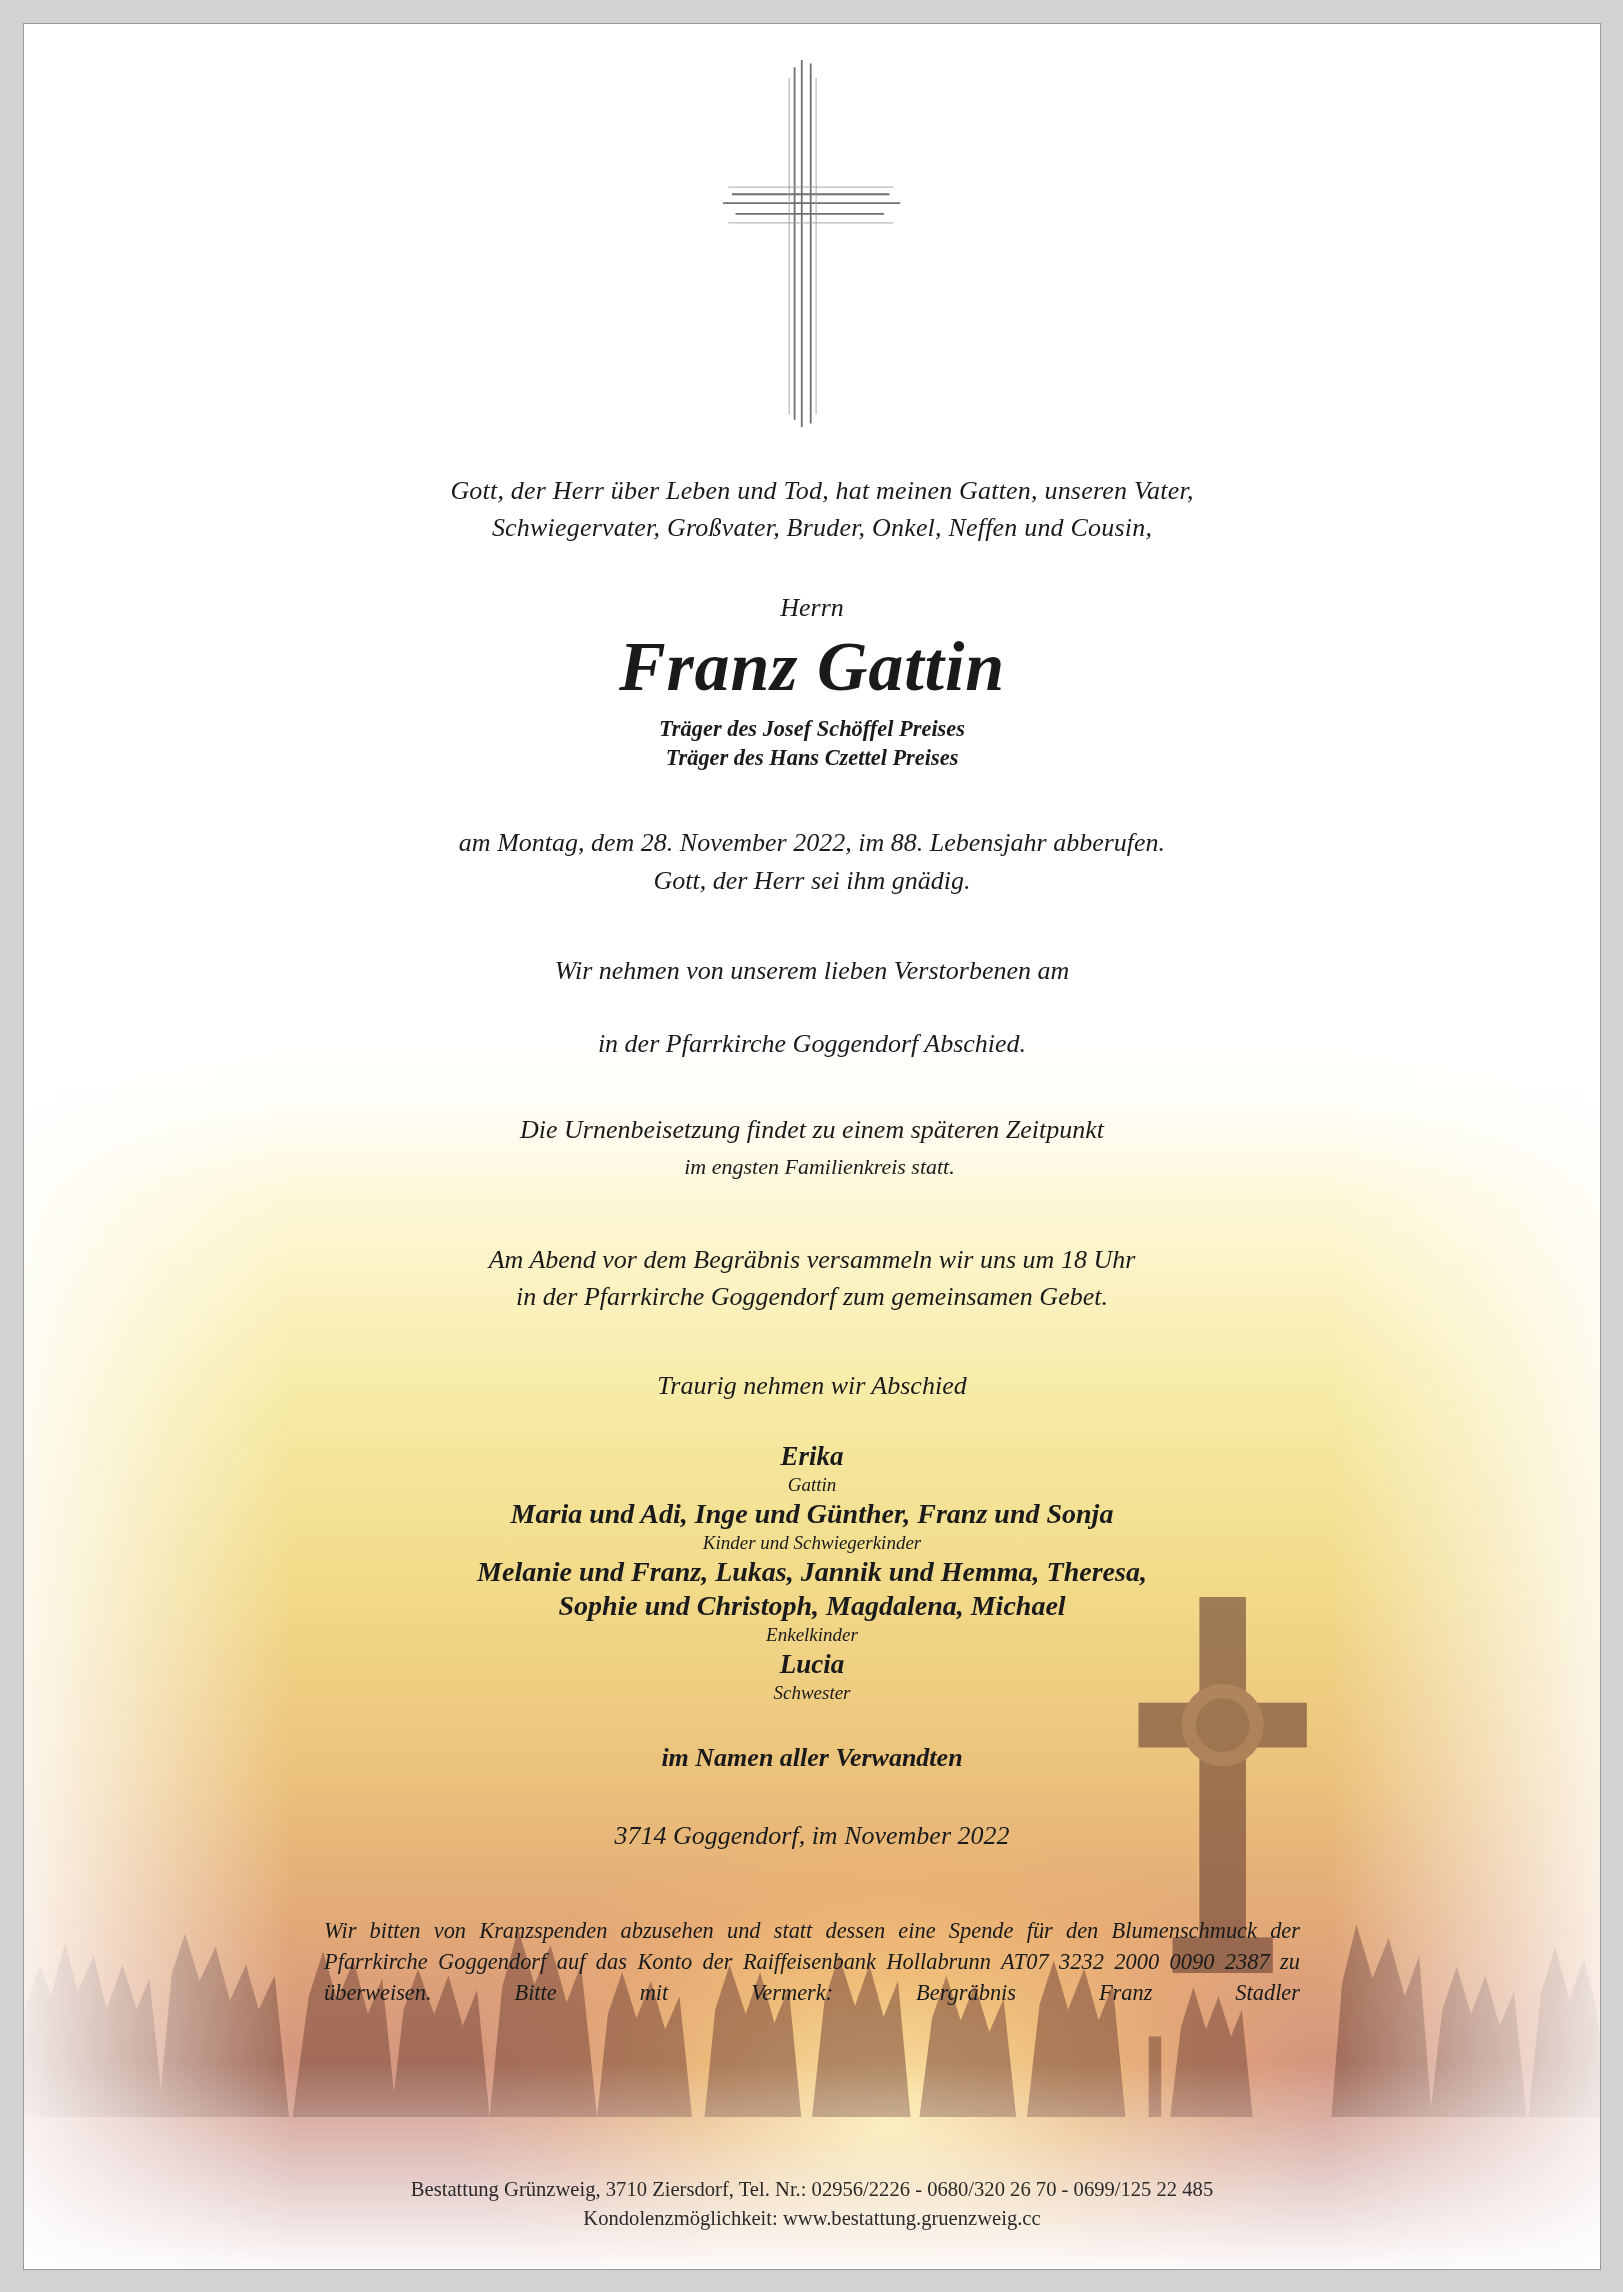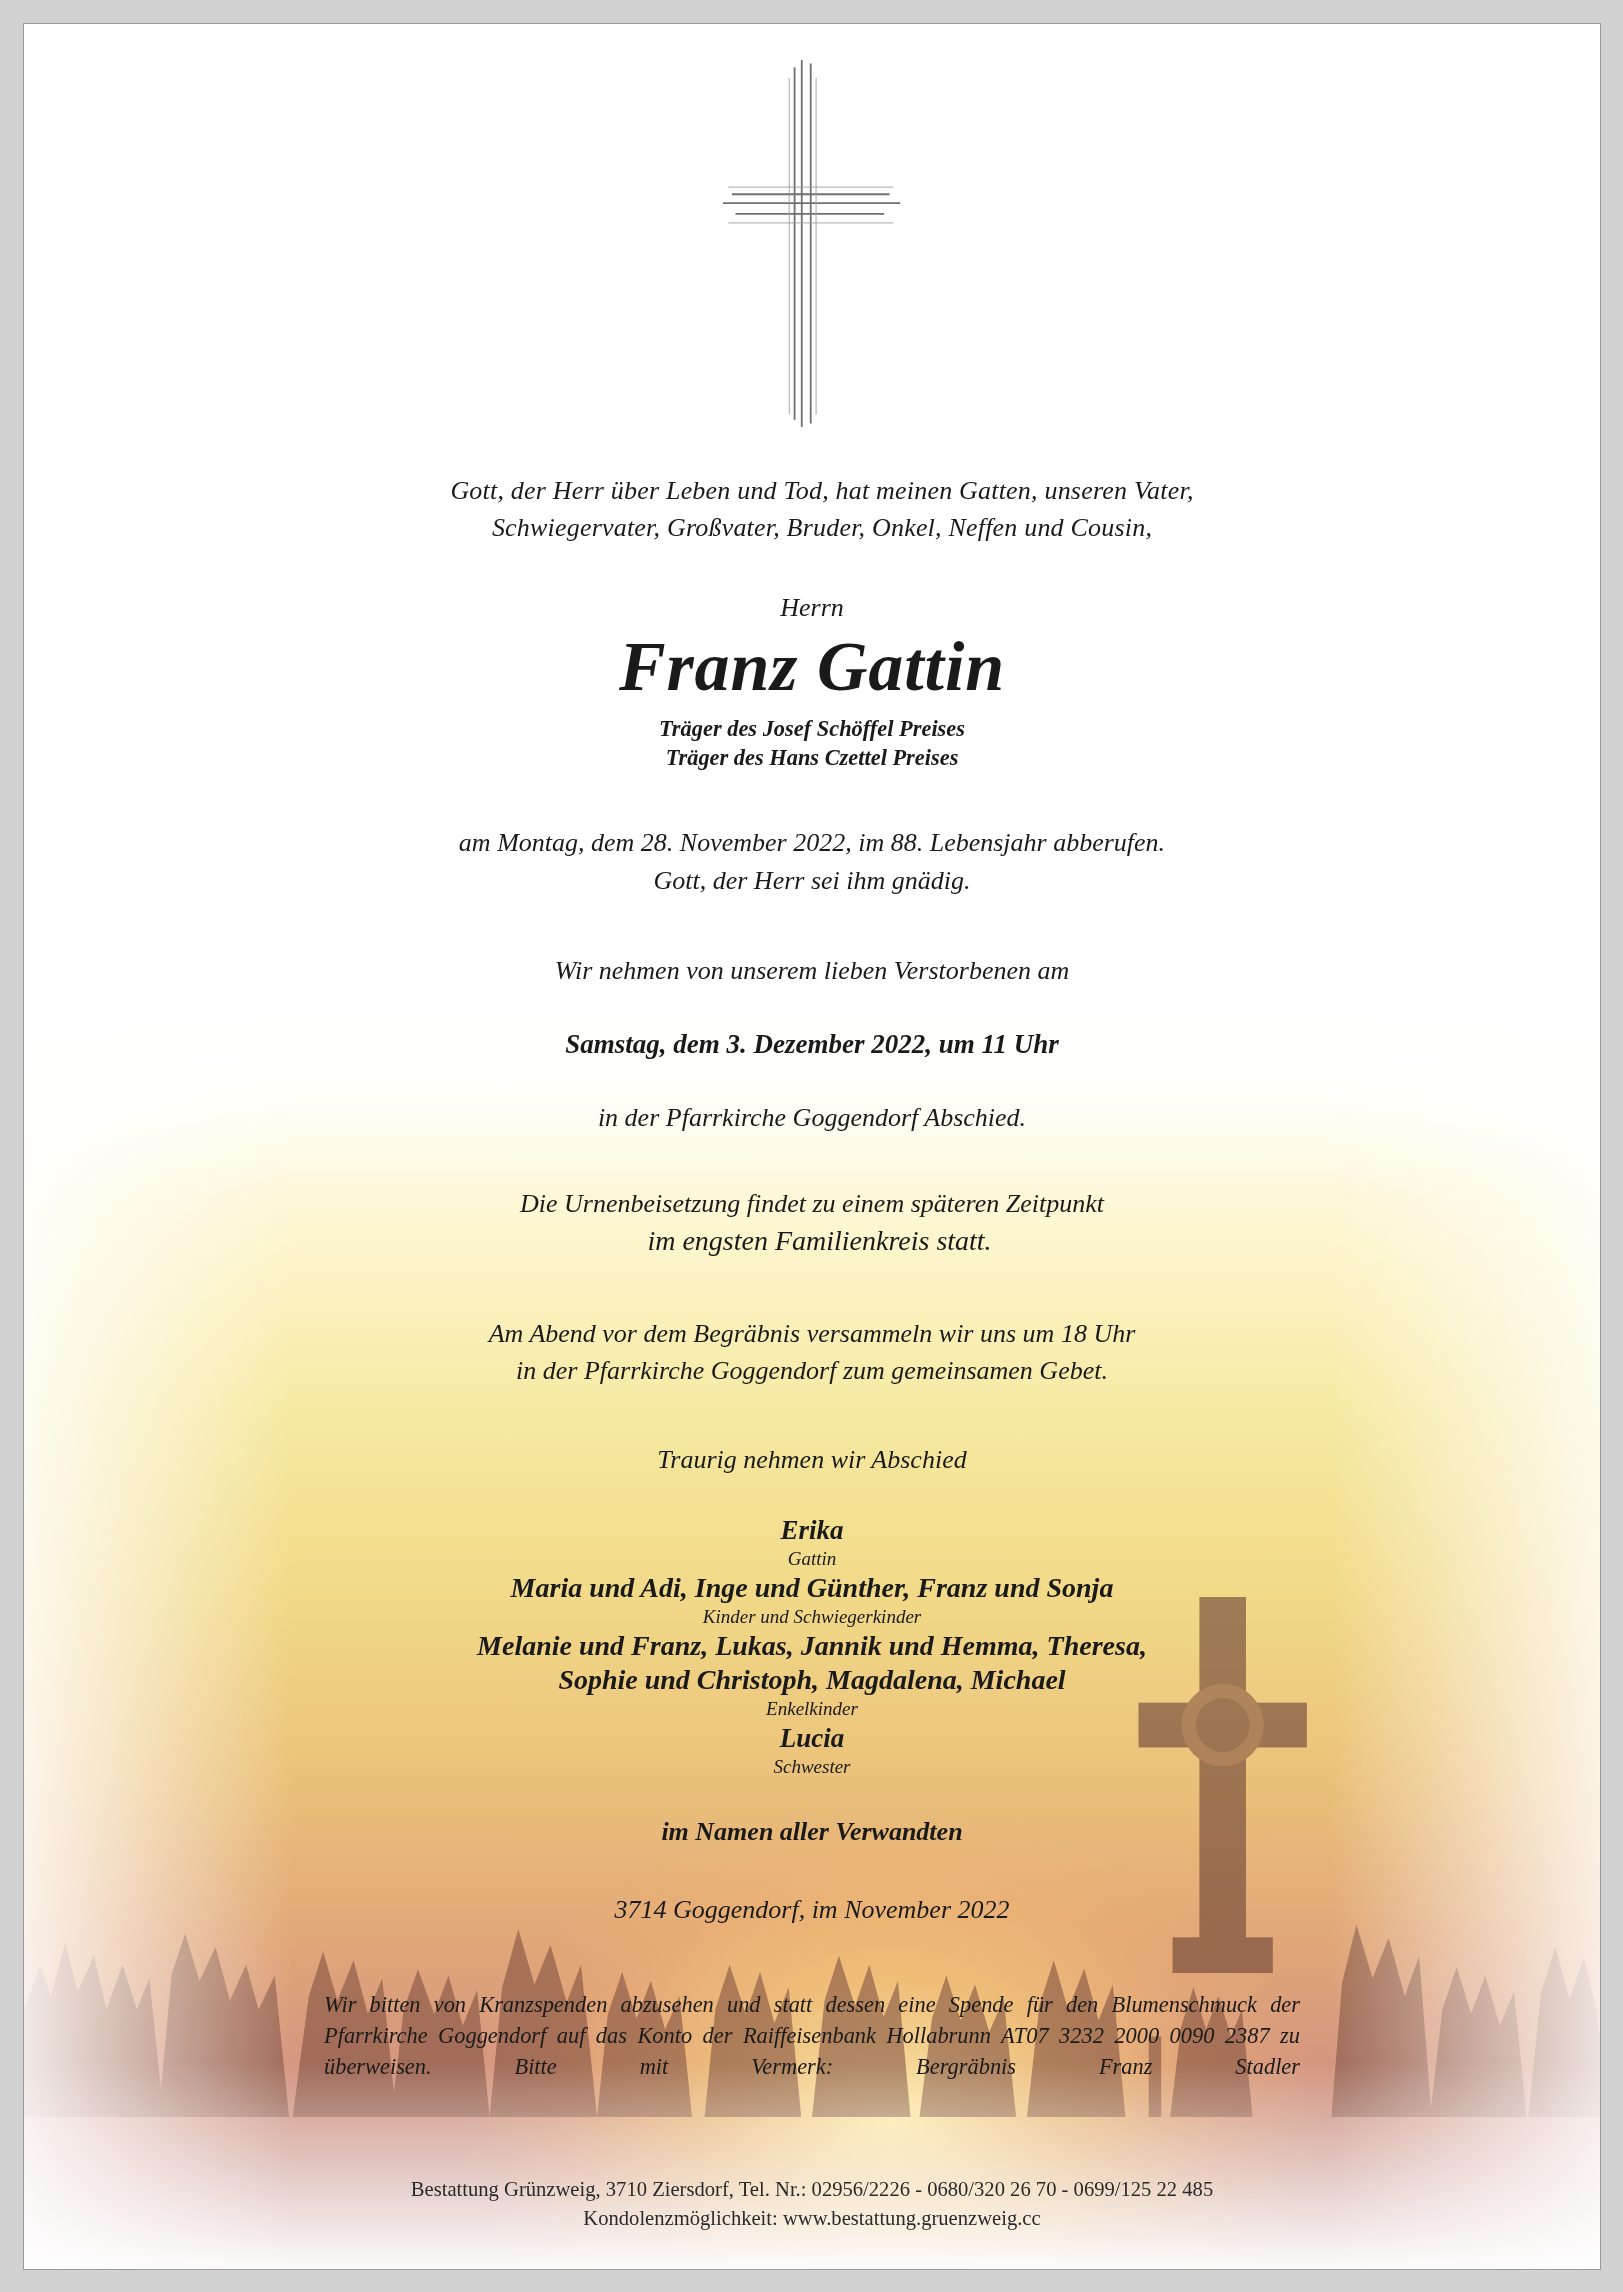--- a/index.html
+++ b/index.html
@@ -323,26 +323,25 @@
       <div class="blk name">Franz Gattin</div>
 
       <div class="blk awards">Träger des Josef Schöffel Preises</div>
       <div class="blk awards" style="margin-top:0">Träger des Hans Czettel Preises</div>
 
       <div class="blk death">am Montag, dem 28. November 2022, im 88. Lebensjahr abberufen.</div>
       <div class="blk" style="font-style:italic;font-size:26px;line-height:38px;">Gott, der Herr sei ihm gnädig.</div>
 
       <div class="blk farewell-intro">Wir nehmen von unserem lieben Verstorbenen am</div>
 
-      <div class="blk date-strong">Samstag, dem 3. Dezember 2022, um 11 Uhr</div>
 
       <div class="blk church">in der Pfarrkirche Goggendorf Abschied.</div>
 
       <div class="blk urn">Die Urnenbeisetzung findet zu einem späteren Zeitpunkt</div>
-      <div class="blk" style="font-style:italic;font-size:28px;line-height:37px;padding-left:15px;">im engsten Familienkreis statt.</div>
+      <div class="blk" style="font-style:italic;font-size:22px;line-height:37px;padding-left:15px;">im engsten Familienkreis statt.</div>
 
       <div class="blk prayer">Am Abend vor dem Begräbnis versammeln wir uns um 18 Uhr</div>
       <div class="blk" style="font-style:italic;font-size:26px;line-height:37px;">in der Pfarrkirche Goggendorf zum gemeinsamen Gebet.</div>
 
       <div class="blk sad">Traurig nehmen wir Abschied</div>
 
       <div class="m-block first">
         <div class="mourner-name">Erika</div>
         <div class="mourner-rel">Gattin</div>
       </div>

